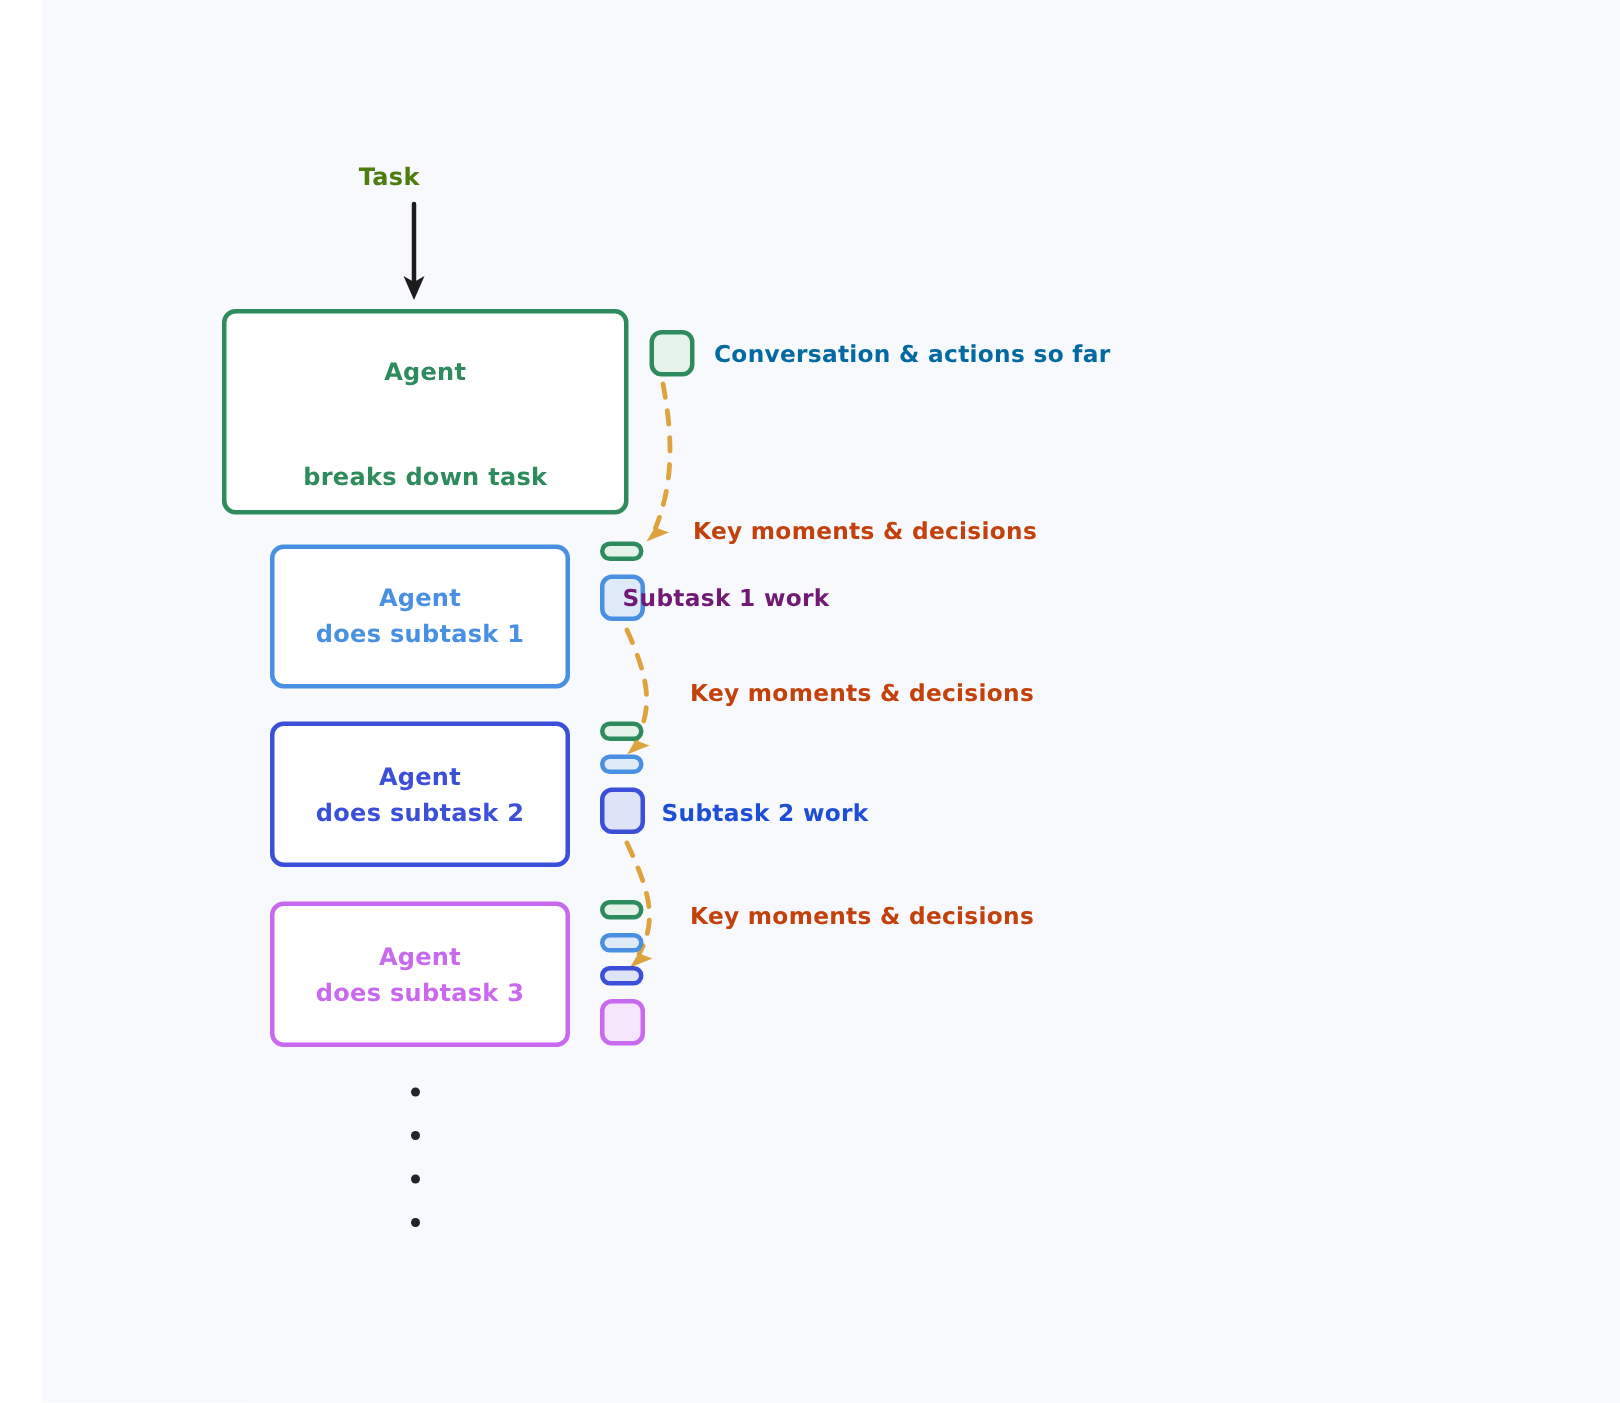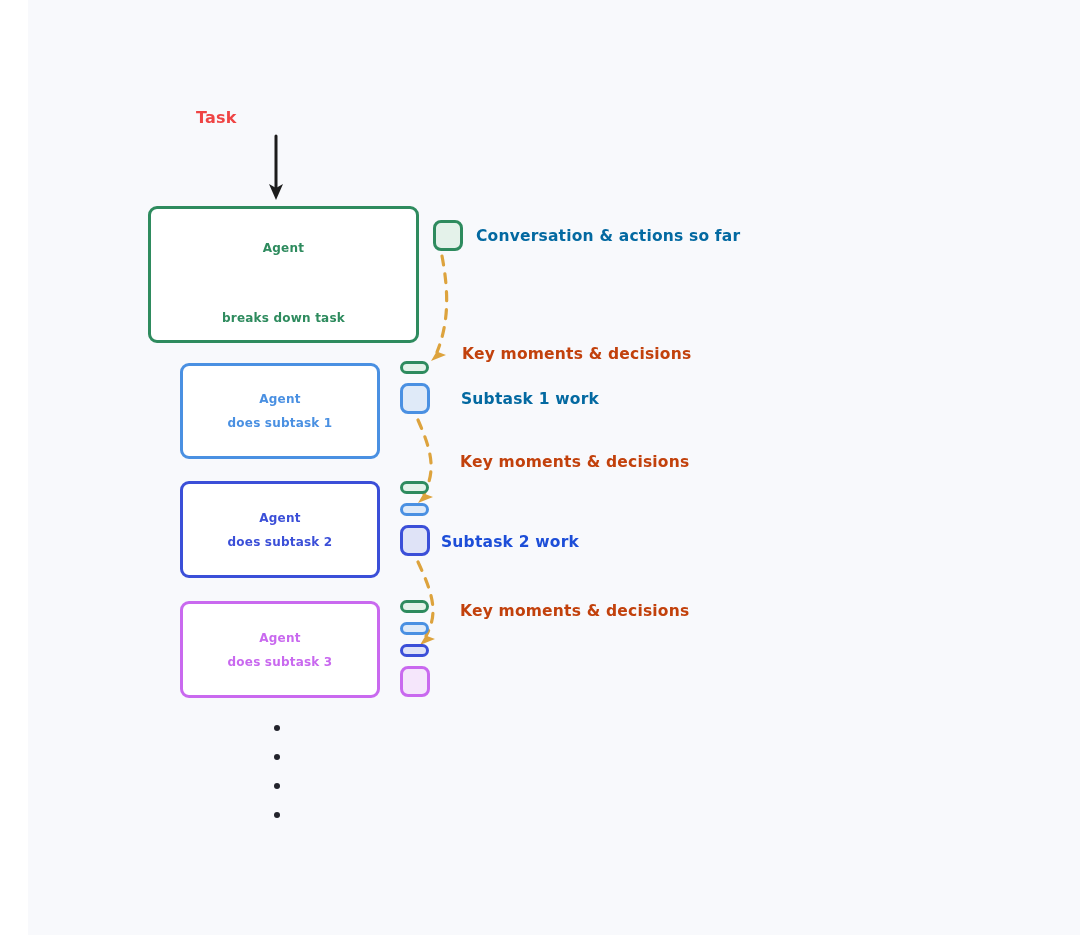--- a/index.html
+++ b/index.html
@@ -43,25 +43,26 @@
     top: 28px;
     width: 520px;
     font-size: 17.5px;
     line-height: 25px;
     color: #262626;
     white-space: pre-line;
   }
 
   #task-label {
     position: absolute;
-    left: 196px;
+    left: 172px;
     top: 108px;
     width: 175px;
+    text-align: center;
     font-size: 16px;
-    color: #ef4444;
+    color: #4d7c0f;
   }
 
   
   #task-arrow {
     position: absolute;
     left: 248px;
     top: 130px;
     width: 60px;
     height: 80px;
   }
@@ -73,21 +74,21 @@
     border-style: solid;
     border-radius: 9px;
     box-sizing: border-box;
     display: flex;
     flex-direction: column;
     align-items: center;
     justify-content: center;
   }
   .node-box .line {
     text-align: center;
-    font-size: 12px;
+    font-size: 16px;
     line-height: 22px;
   }
 
   #box-root {
     left: 148px;
     top: 206px;
     width: 271px;
     height: 137px;
     border-width: 3px;
     border-color: #2e8b5e;
@@ -182,21 +183,21 @@
   #chip-i3 { left: 400px; top: 644px; }
   #chip-p3 { left: 400px; top: 666px; }
 
   
   .chip-label {
     position: absolute;
     font-size: 15.5px;
     white-space: nowrap;
   }
   #label-conv    { left: 476px; top: 227px; color: #0369a1; }
-  #label-sub1    { left: 461px; top: 390px; color: #0369a1; }
+  #label-sub1    { left: 415px; top: 390px; color: #701a75; }
   #label-sub2    { left: 441px; top: 533px; color: #1d4ed8; }
 
   
   .key-label {
     position: absolute;
     font-size: 15.5px;
     color: #c2410c;
     white-space: nowrap;
   }
   #key1 { left: 462px; top: 345px; }

